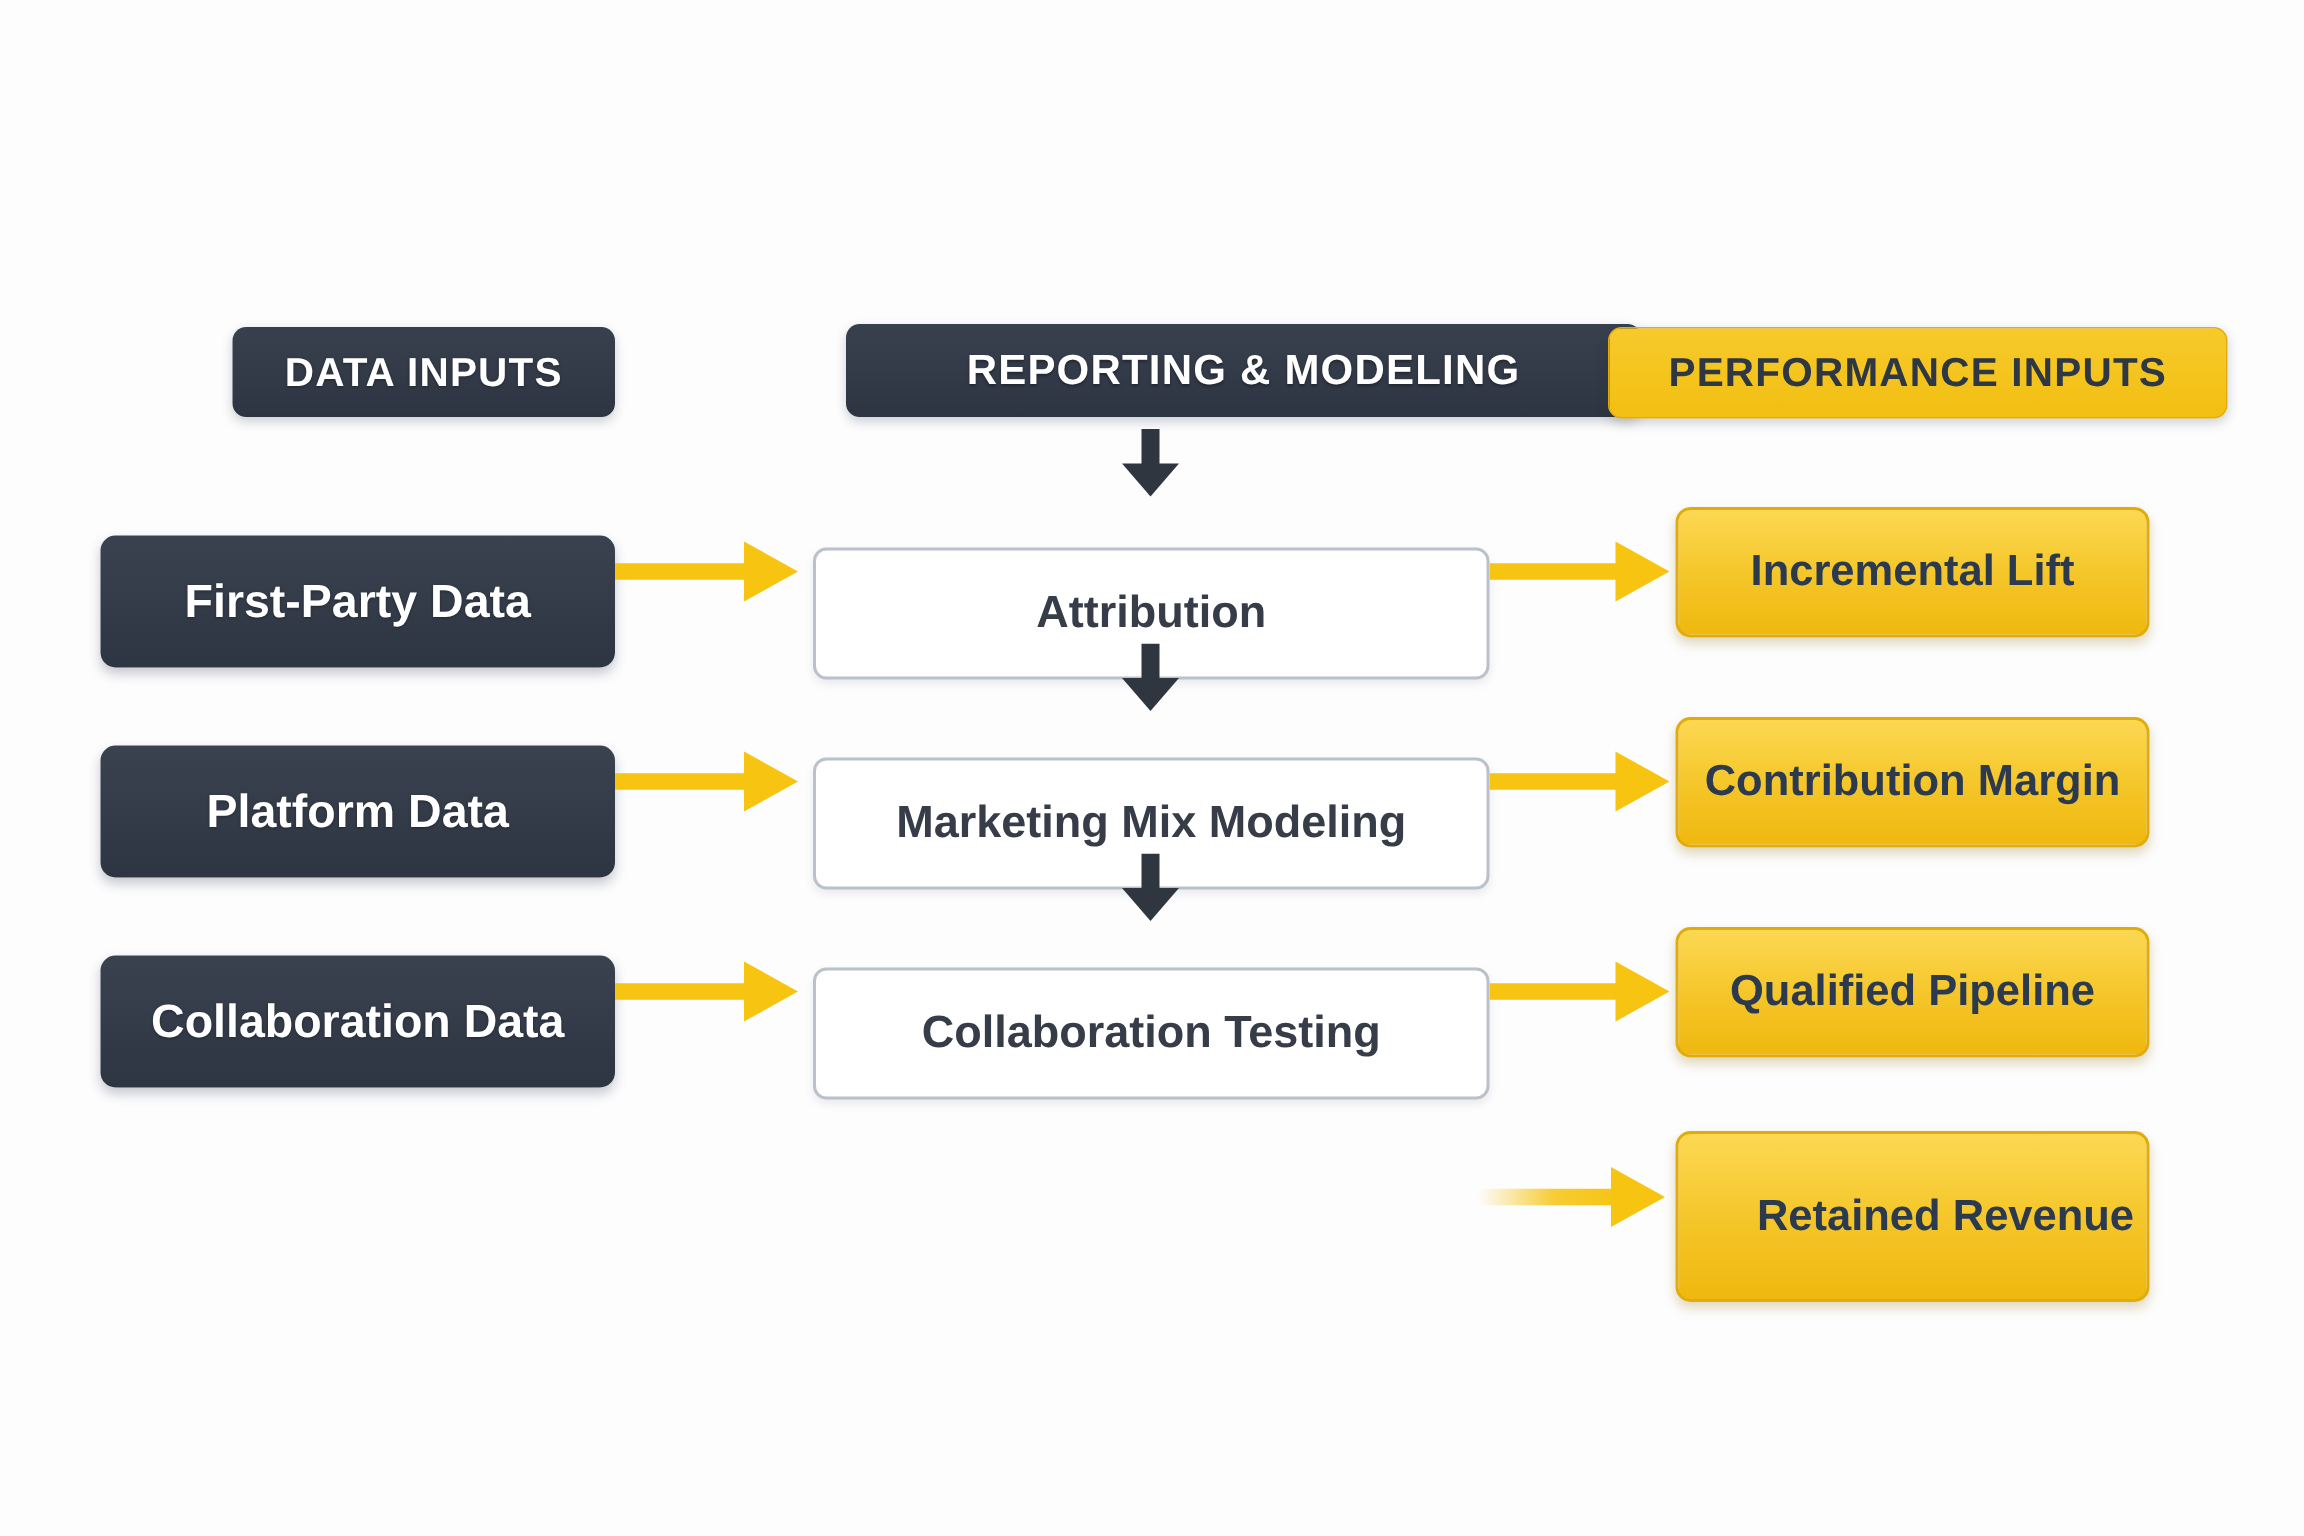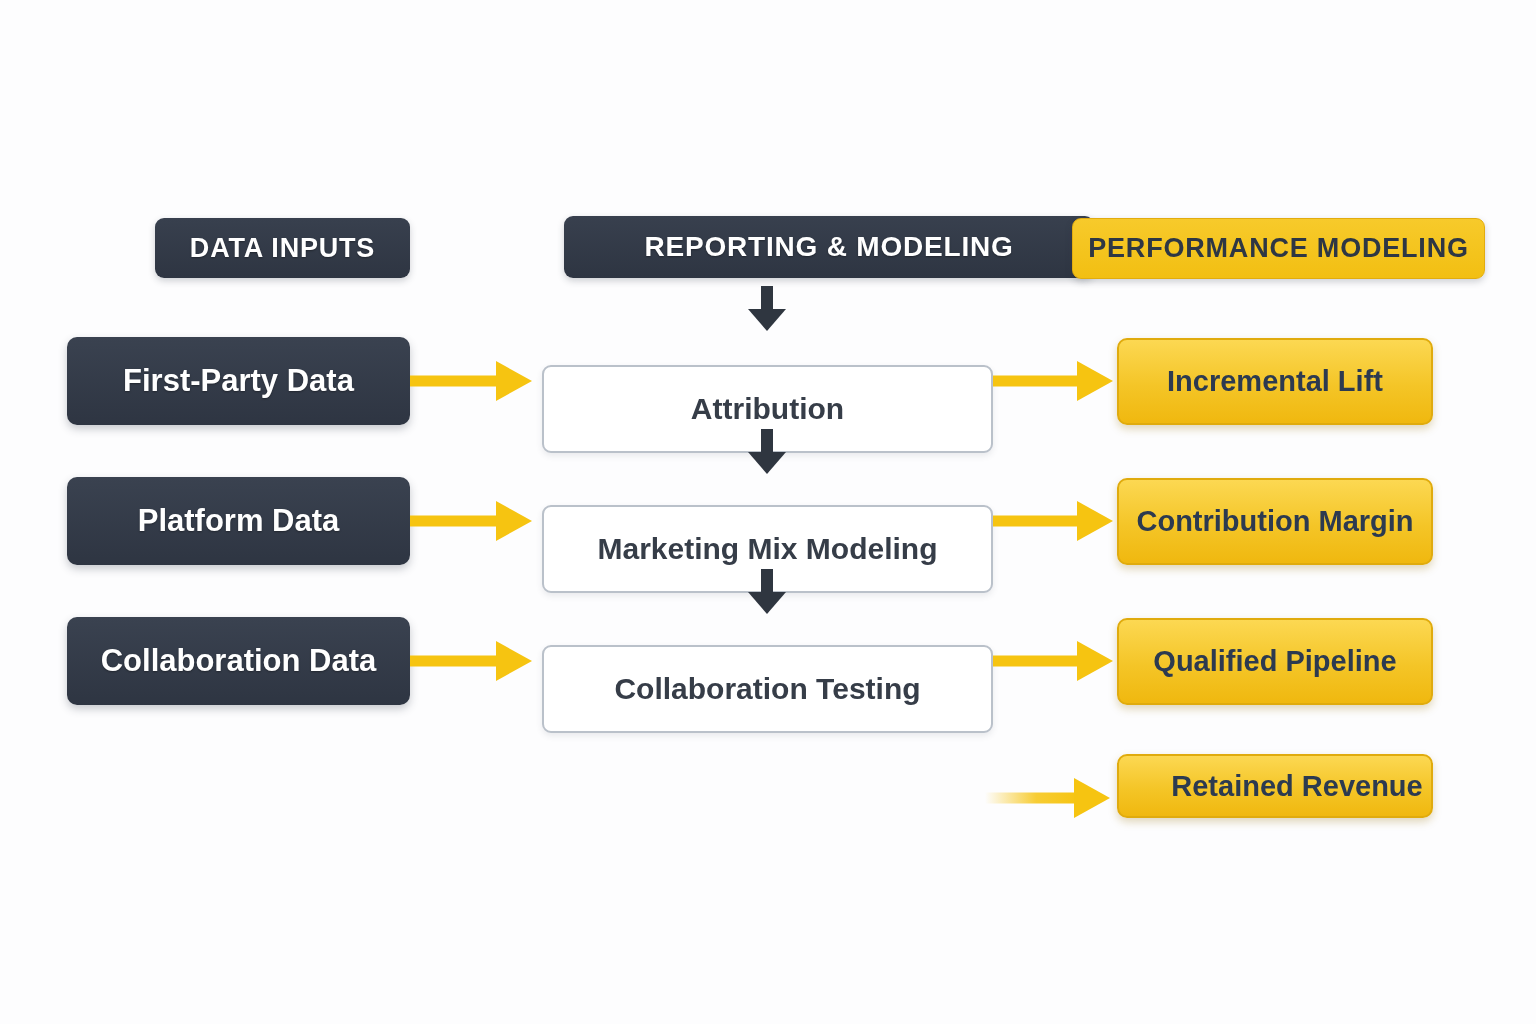--- a/index.html
+++ b/index.html
@@ -44,20 +44,21 @@
     display: flex;
     align-items: center;
     justify-content: center;
     background: linear-gradient(180deg, #3a4250 0%, #2e3542 100%);
     border-radius: 10px;
     color: #ffffff;
     font-weight: bold;
     font-size: 31px;
     text-shadow: 0 1px 2px rgba(0,0,0,0.35);
     box-shadow: 0 4px 8px rgba(40,48,62,0.25);
+    margin-top: 20px;
   }
 
   
   .box-white {
     display: flex;
     align-items: center;
     justify-content: center;
     background: #ffffff;
     border: 2px solid #bac1ca;
     border-radius: 9px;
@@ -88,34 +89,34 @@
 </style>
 </head>
 <body>
 
 <div class="canvas">
 
   <div class="abs hdr hdr-dark" style="left:155px; top:218px; width:255px; height:60px;">DATA INPUTS</div>
 
   <div class="abs hdr hdr-dark" style="left:538px; top:216px; width:530px; height:62px; font-size:28px;margin-left:26px;">REPORTING &amp; MODELING</div>
 
-  <div class="abs hdr hdr-yellow" style="left:1072px; top:218px; width:411px; height:59px;">PERFORMANCE MODELING</div>
+  <div class="abs hdr hdr-yellow" style="left:1072px; top:218px; width:411px; height:59px;">PERFORMANCE INPUTS</div>
 
   <div class="abs box-dark" style="left:67px; top:337px; width:343px; height:88px;">First-Party Data</div>
   <div class="abs box-dark" style="left:67px; top:477px; width:343px; height:88px;">Platform Data</div>
   <div class="abs box-dark" style="left:67px; top:617px; width:343px; height:88px;">Collaboration Data</div>
 
   <div class="abs box-white" style="left:542px; top:337px; width:451px; height:88px;">Attribution</div>
   <div class="abs box-white" style="left:542px; top:477px; width:451px; height:88px;">Marketing Mix Modeling</div>
   <div class="abs box-white" style="left:542px; top:617px; width:451px; height:88px;">Collaboration Testing</div>
 
   <div class="abs box-yellow" style="left:1117px; top:478px; width:316px; height:87px;">Contribution Margin</div>
   <div class="abs box-yellow" style="left:1117px; top:338px; width:316px; height:87px;">Incremental Lift</div>
   <div class="abs box-yellow" style="left:1117px; top:618px; width:316px; height:87px;">Qualified Pipeline</div>
-  <div class="abs box-yellow" style="left:1117px; top:754px; width:316px; height:64px;padding-left:44px;">Retained Revenue</div>
+  <div class="abs box-yellow" style="left:1117px; top:754px; width:316px; height:114px;padding-left:44px;">Retained Revenue</div>
 
   <svg class="abs arrow-svg" style="left:410px; top:359px;" width="122" height="44" viewBox="0 0 122 44" aria-hidden="true">
     <rect x="0" y="16.5" width="90" height="11" fill="#f6c411"></rect>
     <polygon points="86,2 122,22 86,42" fill="#f6c411"></polygon>
   </svg>
   <svg class="abs arrow-svg" style="left:410px; top:499px;" width="122" height="44" viewBox="0 0 122 44" aria-hidden="true">
     <rect x="0" y="16.5" width="90" height="11" fill="#f6c411"></rect>
     <polygon points="86,2 122,22 86,42" fill="#f6c411"></polygon>
   </svg>
   <svg class="abs arrow-svg" style="left:410px; top:639px;" width="122" height="44" viewBox="0 0 122 44" aria-hidden="true">

